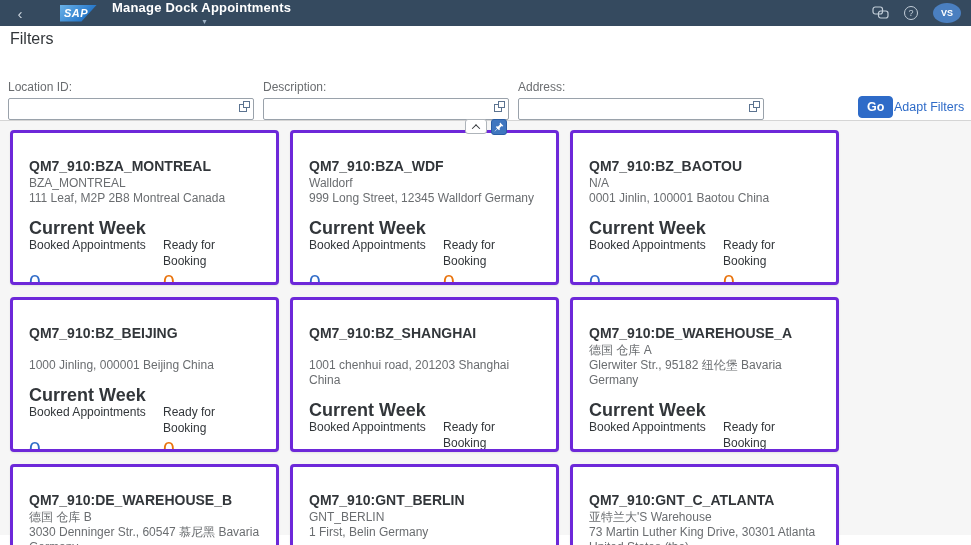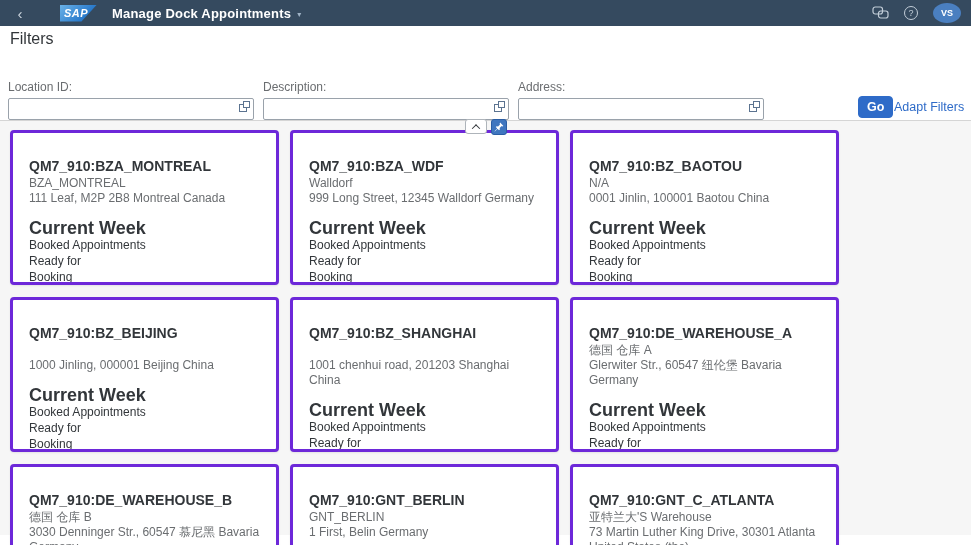--- a/index.html
+++ b/index.html
@@ -9,21 +9,21 @@
   
   .shell-header { position:relative; height:26px; background:var(--header-bg,#354a5f);
     display:flex; align-items:center; color:#fff; }
   .back-btn { background:none; border:none; color:#cdd6df; font-size:15px; line-height:1;
     width:40px; text-align:center; cursor:pointer; padding-top:1px; }
   .sap-logo { width:37px; height:17px; margin-left:20px;
     background:linear-gradient(135deg,#6ab2e8 0%,#1d6fc5 80%);
     clip-path:polygon(0 0,100% 0,58% 100%,0 100%);
     color:#fff; font-weight:bold; font-style:italic; font-size:11px;
     display:flex; align-items:center; padding-left:4px; letter-spacing:.5px; }
-  .app-title-wrap { display:flex; align-items:center; margin-left:15px; cursor:pointer; }
+  .app-title-wrap { display:flex; align-items:center; margin-left:15px; cursor:pointer;flex-direction:column; }
   .app-title { font-size:13px; font-weight:700; letter-spacing:.2px; }
   .title-caret { font-size:8px; color:#9fb3c6; margin-left:6px; padding-top:2px; }
   .header-right { margin-left:auto; display:flex; align-items:center; gap:15px; padding-right:10px; }
   .copilot-icon svg { display:block; }
   .help-icon { width:14px; height:14px; border:1.2px solid #c2cdd8; border-radius:50%;
     color:#c2cdd8; font-size:9px; display:flex; align-items:center; justify-content:center; }
   .avatar { width:28px; height:20px; border-radius:50%; background:#4a7fc0; color:#fff;
     font-size:9px; font-weight:700; display:flex; align-items:center; justify-content:center; }
 
   
@@ -57,21 +57,21 @@
   
   .content { height:414px; background:#f6f6f6; padding:9px 0 0 10px; }
   .cards-grid { display:grid; grid-template-columns:repeat(3,269px); column-gap:11px; row-gap:12px; }
   .card { width:269px; height:155px; background:#fff; border:3px solid #6d28d9; border-radius:4px;
     box-shadow:0 1px 2px rgba(0,0,0,.08); padding:24px 16px 0 16px; overflow:hidden; cursor:pointer; }
   .card-title { font-size:14px; font-weight:700; color:#32363a; line-height:18px; }
   .card-subtitle { font-size:12px; color:#6a6d70; line-height:15px; min-height:15px; margin-top:1px; }
   .card-address { font-size:12px; color:#6a6d70; line-height:15px; }
   .card-stats { margin-top:14px; }
   .stats-section { font-size:18px; font-weight:700; color:#32363a; line-height:16px; }
-  .stats-labels, .stats-nums { display:flex;flex-direction:column; }
+  .stats-labels, .stats-nums { display:flex; }
   .stats-labels { margin-top:1px; }
   .col-left { flex:1; } .col-right { width:97px; flex:none; }
   .stats-labels span { font-size:12px; color:#32363a; line-height:16px; }
   .stats-nums span { font-size:21px; font-weight:400; line-height:25px; }
   .kpi-blue { color:var(--accent,#2e6bc8); }
   .kpi-orange { color:var(--kpi-orange,#e9730c); }
   .slot-row { display:flex; justify-content:space-between; margin-top:6px; }
   .slot-row span { font-size:12px; color:#32363a; line-height:15px; }
 </style>
 </head>
@@ -247,21 +247,21 @@
       <div class="slot-row">
         <span>Slot Utilization</span>
         <span>0</span>
       </div>
 
     </div>
   </article>
       <article class="card">
     <h2 class="card-title">QM7_910:DE_WAREHOUSE_A</h2>
     <div class="card-subtitle">德国 仓库 A</div>
-    <div class="card-address">Glerwiter Str., 60547 纽伦堡 Bavaria Germany</div>
+    <div class="card-address">Glerwiter Str., 95182 纽伦堡 Bavaria Germany</div>
     <div class="card-stats">
       <div class="stats-section">Current Week</div>
       <div class="stats-labels">
         <span class="col-left">Booked Appointments</span>
         <span class="col-right">Ready for Booking</span>
       </div>
       <div class="stats-nums">
         <span class="col-left kpi-blue">0</span>
         <span class="col-right kpi-orange">0</span>
       </div>

